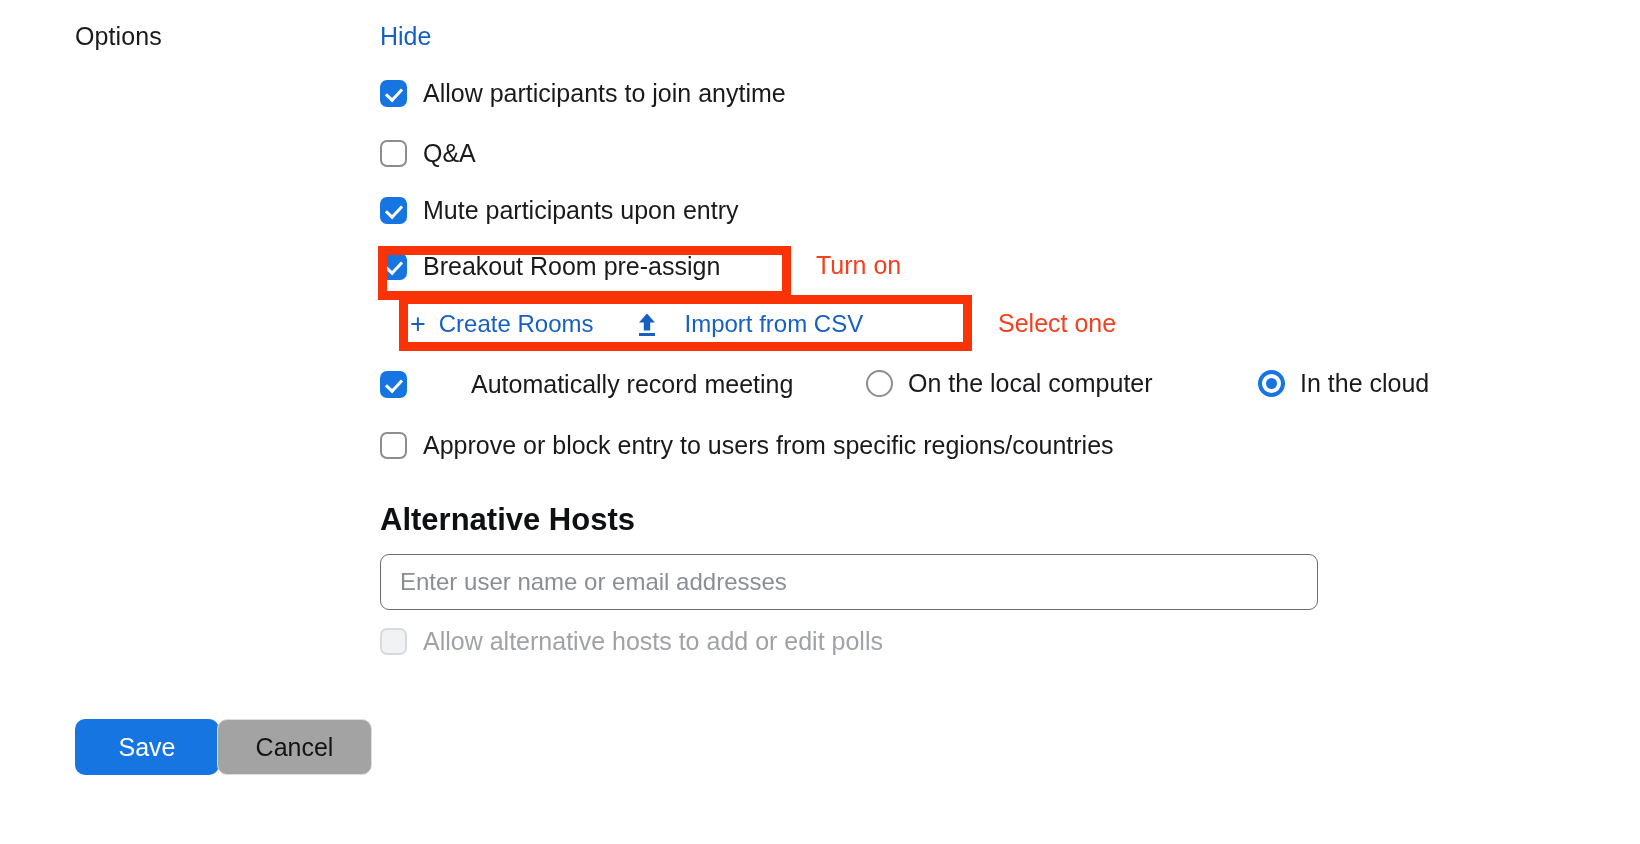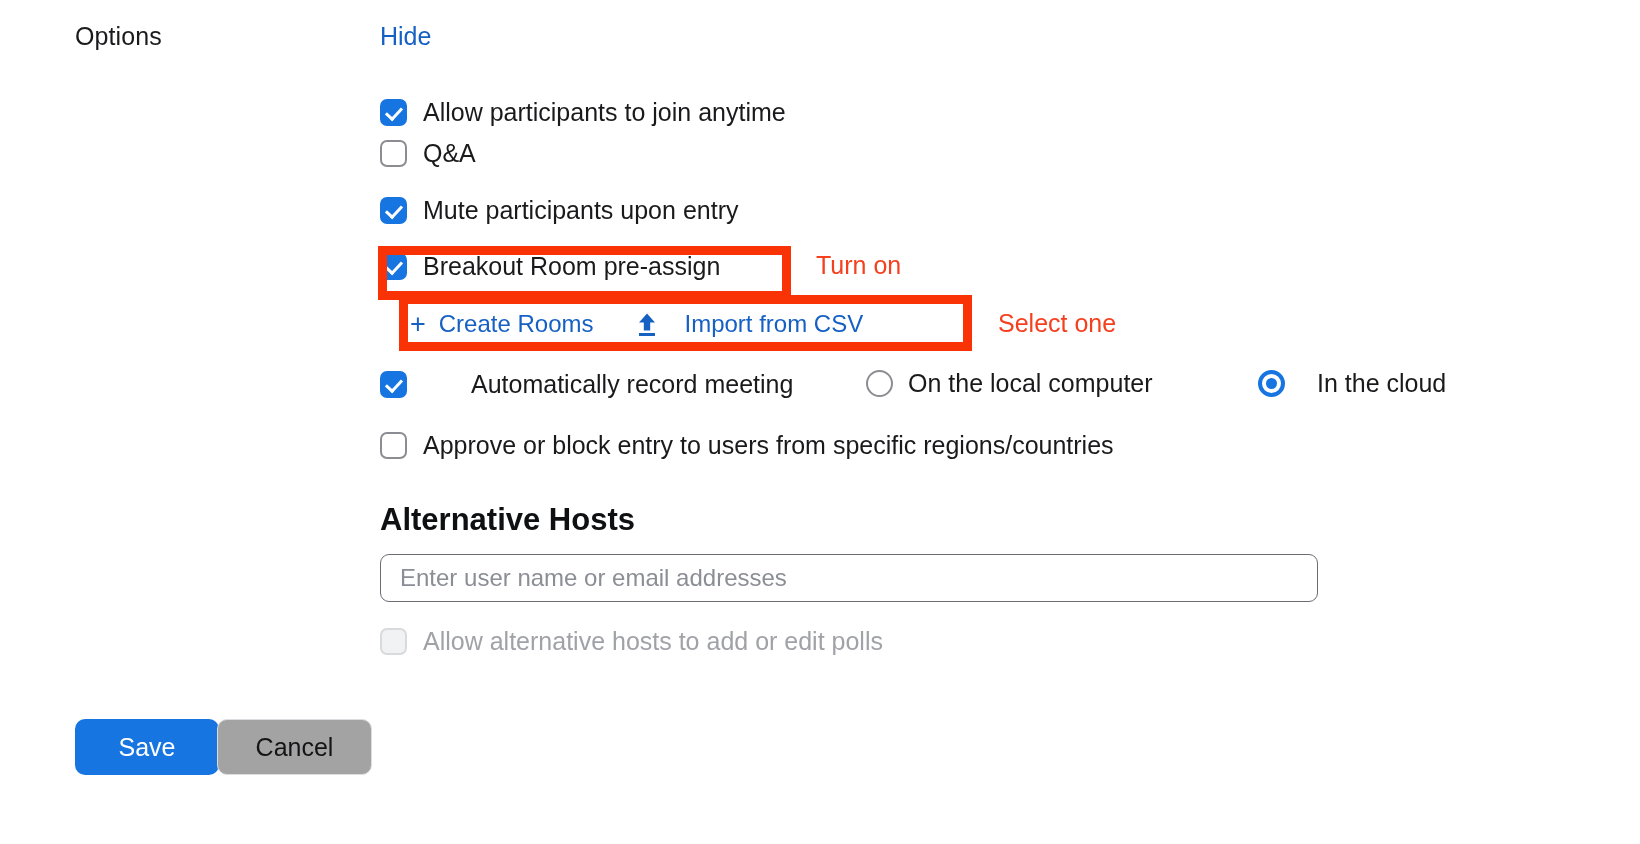--- a/index.html
+++ b/index.html
@@ -198,21 +198,21 @@
     font-size: 31px;
     line-height: 30px;
     font-weight: bold;
     color: #0f1012;
   }
   .alt-input {
     position: absolute;
     left: 380px;
     top: 554px;
     width: 938px;
-    height: 48px;
+    height: 56px;
     box-sizing: border-box;
     border: 1.6px solid #6b6d75;
     border-radius: 9px;
     background: #ffffff;
     font-family: "Liberation Sans", sans-serif;
     font-size: 24px;
     color: #1a1a1c;
     padding: 0 19px;
     outline: none;
   }
@@ -254,21 +254,21 @@
 </style>
 </head>
 <body>
 
 <div class="page">
 
   <div class="options-label">Options</div>
 
   <div class="hide-link">Hide</div>
 
-  <div class="opt-row" style="top:96px;">
+  <div class="opt-row" style="top:77px;">
     <span class="cb on"></span>
     <span class="opt-label">Allow participants to join anytime</span>
   </div>
 
   <div class="opt-row" style="top:137px;">
     <span class="cb off"></span>
     <span class="opt-label">Q&amp;A</span>
   </div>
 
   <div class="opt-row" style="top:194px;">
@@ -300,21 +300,21 @@
   <div class="opt-row" style="top:368px;gap:48px;">
     <span class="cb on"></span>
     <span class="opt-label">Automatically record meeting</span>
   </div>
 
   <div class="radio-group" style="left:866px; top:368px;">
     <span class="rb off"></span>
     <span class="rb-label">On the local computer</span>
   </div>
 
-  <div class="radio-group" style="left:1258px; top:368px;gap:17px;">
+  <div class="radio-group" style="left:1258px; top:368px;">
     <span class="rb on"></span>
     <span class="rb-label">In the cloud</span>
   </div>
 
   <div class="opt-row" style="top:429px;">
     <span class="cb off"></span>
     <span class="opt-label">Approve or block entry to users from specific regions/countries</span>
   </div>
 
   <div class="alt-title">Alternative Hosts</div>

